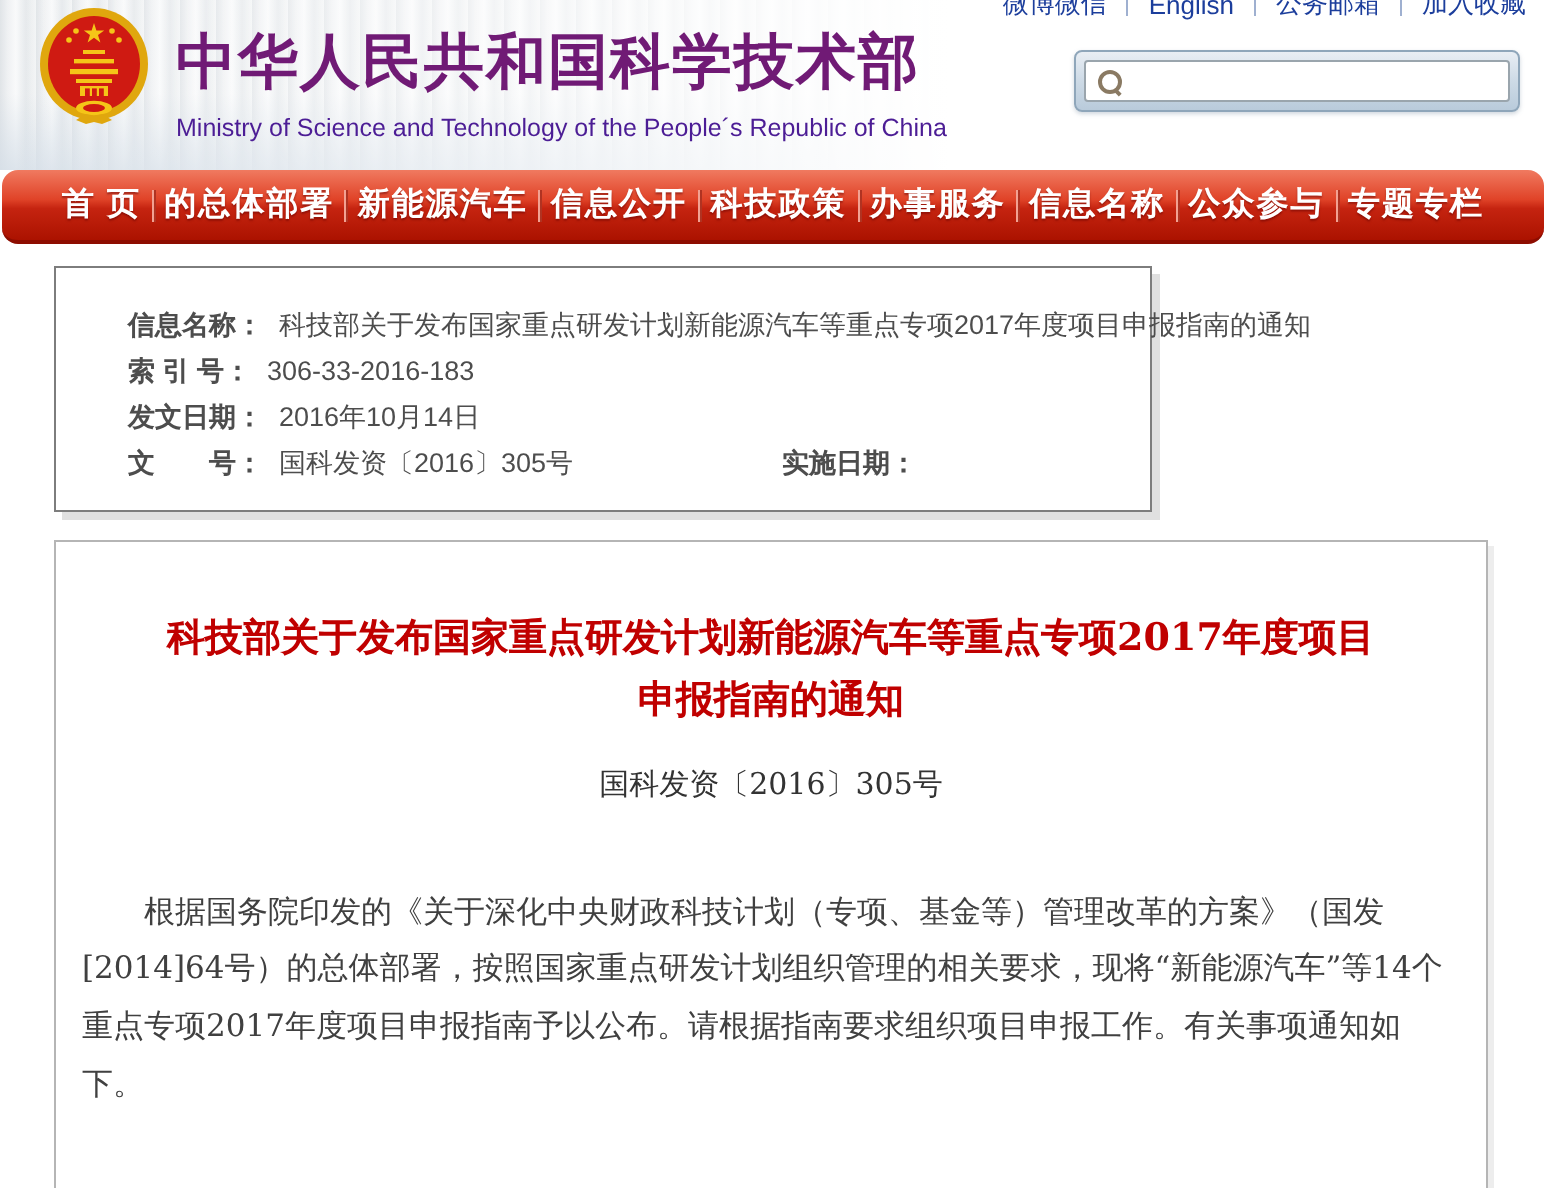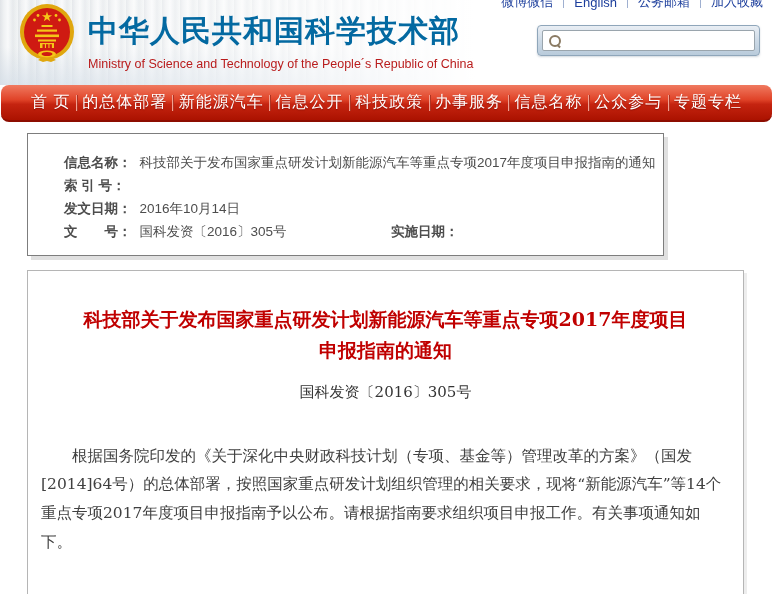--- a/index.html
+++ b/index.html
@@ -14,24 +14,24 @@
   .header-bg {
     position: absolute; left: 0; top: 0; width: 500px; height: 85px;
     background:
       linear-gradient(90deg, rgba(255,255,255,0) 0%, rgba(255,255,255,.55) 55%, #fff 95%),
       linear-gradient(180deg, rgba(255,255,255,.1) 55%, rgba(214,223,232,.8) 100%),
       repeating-linear-gradient(90deg, #dde1e5 0px, #eef0f2 4px, #f8f9fa 8px, #e3e7ea 13px, #f2f4f5 18px);
   }
   .emblem { position: absolute; left: 18px; top: 2px; width: 58px; height: 64px; }
   .title-block { position: absolute; left: 88px; top: 11px; }
   .site-title {
-    font-size: 30px; font-weight: bold; color: #0369a1; letter-spacing: 1px;
+    font-size: 30px; font-weight: bold; color: #701a75; letter-spacing: 1px;
     font-family: Liberation Sans, sans-serif; white-space: nowrap;
   }
-  .site-subtitle { font-size: 12.5px; color: #b91c1c; margin-top: 5px; white-space: nowrap; }
+  .site-subtitle { font-size: 12.5px; color: #4c1d95; margin-top: 5px; white-space: nowrap; }
 
   .top-links {
     position: absolute; top: -7px; right: 10px; font-size: 13px; color: #1c3e9c;
     display: flex; align-items: center; white-space: nowrap;
   }
   .top-links a { color: #1c3e9c; text-decoration: none; }
   .tl-sep { display: inline-block; width: 1px; height: 12px; background: #9fb0d0; margin: 0 10px; }
 
   .search-wrap {
     position: absolute; right: 13px; top: 25px; width: 223px; height: 31px;
@@ -60,28 +60,28 @@
 
   
   .nav {
     position: relative; margin: 0 1px; height: 37px; border-radius: 8px;
     background: linear-gradient(180deg, #f07a60 0%, #e04328 42%, #c52410 55%, #ab1200 100%);
     border-bottom: 2px solid #8d0d00;
     display: flex; align-items: center; justify-content: space-between;
     padding: 0 30px;
   }
   .nav-item {
-    color: #fff; font-size: 16px; font-weight: normal; text-decoration: none;
+    color: #fff; font-size: 16px; font-weight: bold; text-decoration: none;
     white-space: nowrap; text-shadow: 0 1px 1px rgba(100,0,0,.5); letter-spacing: 1px;
   }
   .nav-sep { width: 1px; height: 16px; background: #f2a192; box-shadow: 1px 0 0 #b03322; }
 
   
   .info-panel {
-    margin: 11px 0 0 27px; width: 637px; min-height: 111px;
+    margin: 11px 0 0 27px; width: 549px; min-height: 111px;
     border: 1px solid #7d7d7d; background: #fff;
     box-shadow: 4px 4px 0 0 #e0e0e0;
     padding: 17px 16px 12px 36px;
     font-size: 13.5px; color: #4d4d4d;
   }
   .info-row { display: flex; line-height: 23px; }
   .info-cell { display: flex; }
   .info-cell.left { flex: 0 0 327px; }
   .info-label { font-weight: bold; white-space: nowrap; margin-right: 8px; }
   .info-value { white-space: nowrap; }
@@ -174,20 +174,21 @@
 </div>
 
 <div class="info-panel">
   <div class="info-row">
     <span class="info-label">信息名称：</span>
     <span class="info-value">科技部关于发布国家重点研发计划新能源汽车等重点专项2017年度项目申报指南的通知</span>
   </div>
   <div class="info-row">
     <span class="info-cell left">
       <span class="info-label">索 引 号：</span>
+      <span class="info-value">306-33-2016-183</span>
     </span>
   </div>
   <div class="info-row">
     <span class="info-cell">
       <span class="info-label">发文日期：</span>
       <span class="info-value">2016年10月14日</span>
     </span>
   </div>
   <div class="info-row">
     <span class="info-cell left">

